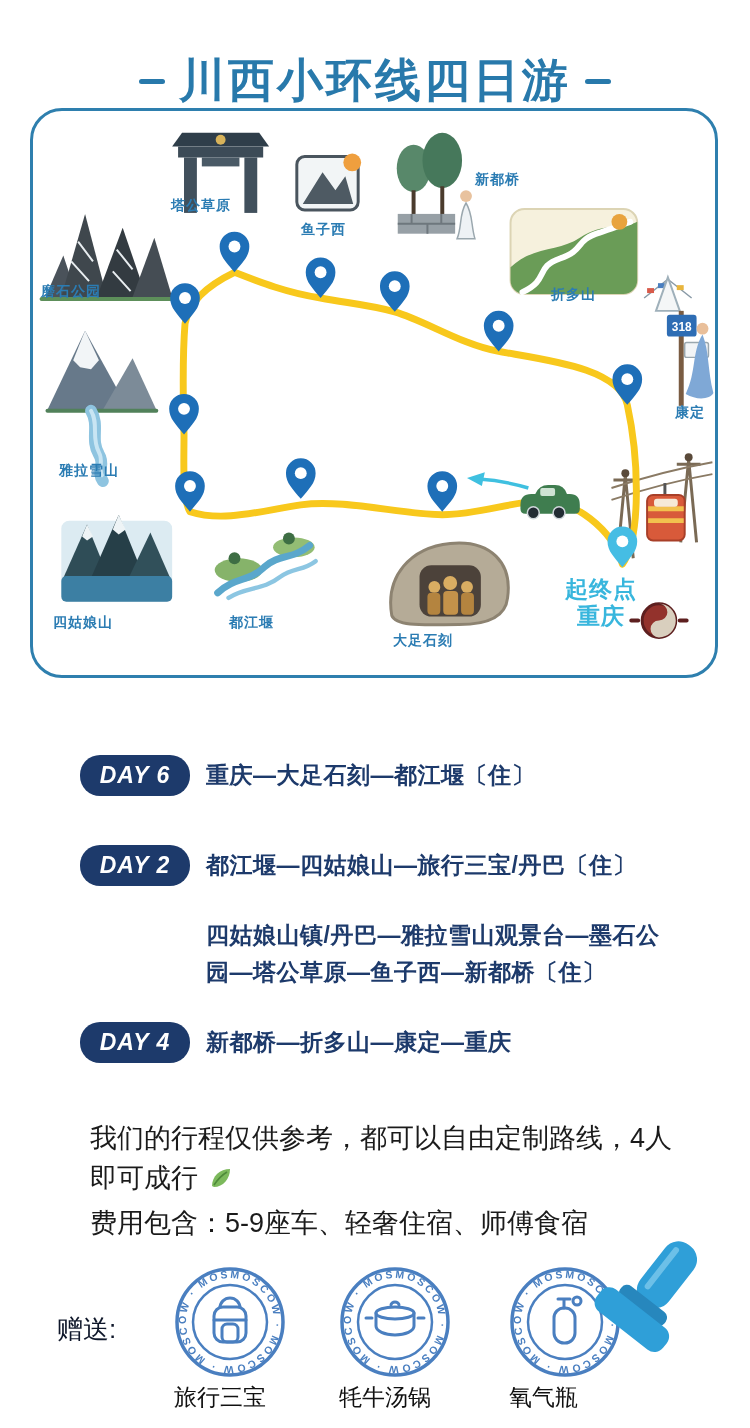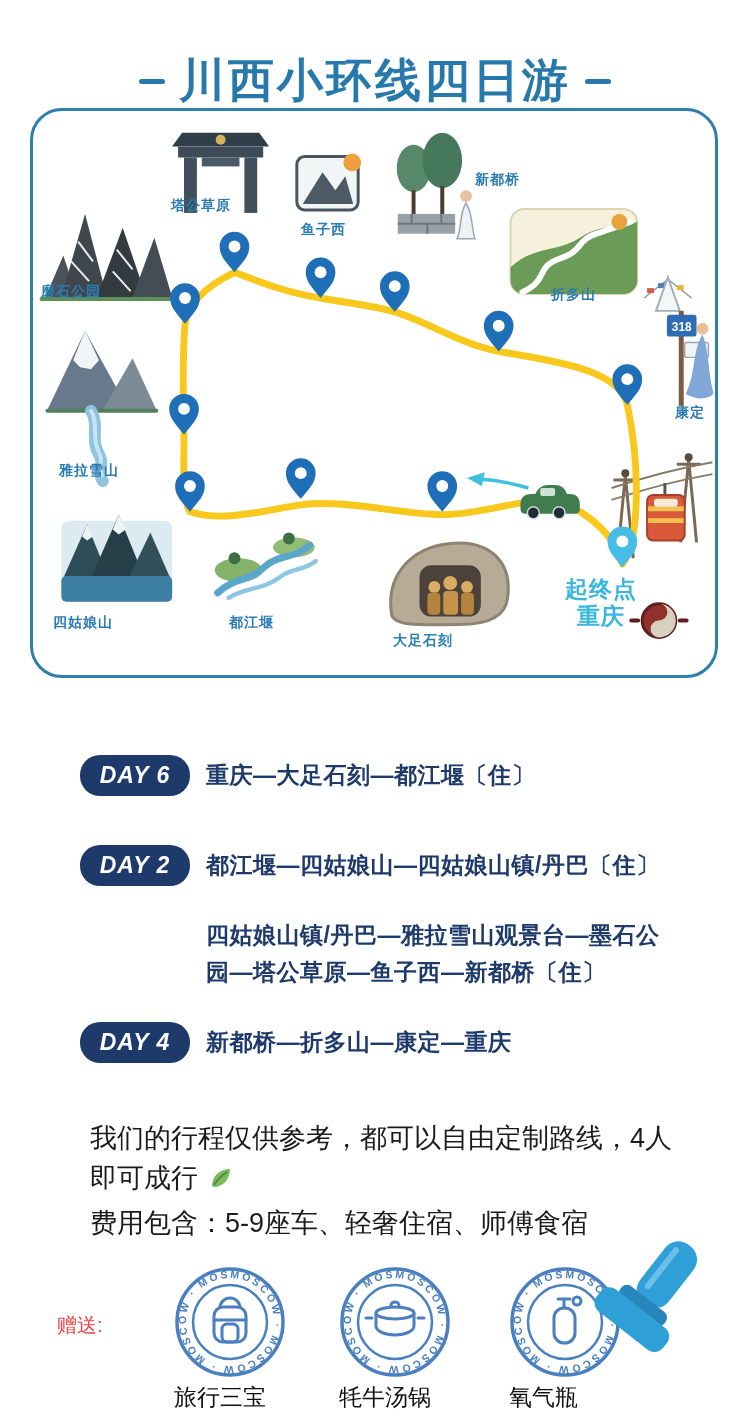--- a/index.html
+++ b/index.html
@@ -26,21 +26,21 @@
             line-height:41px;letter-spacing:.5px;}
   .day-text.two-line{width:470px;line-height:37px;}
 
   
   .notes{position:absolute;left:90px;top:1106px;width:600px;color:#1b1b1b;font-size:27px;line-height:40px;}
   .notes p{margin:0;}
   .notes .fee{margin-top:5px;}
   .leaf{display:inline-block;vertical-align:-4px;margin-left:10px;}
 
   
-  .gift-label{position:absolute;left:57px;top:1300px;font-size:20px;color:#ef4444;}
+  .gift-label{position:absolute;left:57px;top:1300px;font-size:26px;color:#0f172a;}
   .stamp{position:absolute;top:1254px;width:112px;height:112px;}
   .stamp-label{position:absolute;top:1370px;width:112px;text-align:left;font-size:23px;font-weight:normal;color:#111111;}
   .stamp-handle{position:absolute;left:560px;top:1205px;width:190px;height:140px;}
 </style>
 </head>
 <body>
 
 <div class="page">
 
   <div class="title">川西小环线四日游</div>
@@ -211,21 +211,21 @@
     <div class="loc start" style="left:526px;top:465px">
       <div>起终点</div>
       <div>重庆</div>
     </div>
   </div>
 
   <div class="day-badge" style="top:743px">DAY 6</div>
   <div class="day-text" style="top:743px">重庆—大足石刻—都江堰〔住〕</div>
 
   <div class="day-badge" style="top:833px">DAY 2</div>
-  <div class="day-text" style="top:833px">都江堰—四姑娘山—四姑娘山镇/丹巴〔住〕</div>
+  <div class="day-text" style="top:833px">都江堰—四姑娘山—旅行三宝/丹巴〔住〕</div>
 
   <div class="day-text two-line" style="top:905px">四姑娘山镇/丹巴—雅拉雪山观景台—墨石公园—塔公草原—鱼子西—新都桥〔住〕</div>
 
   <div class="day-badge" style="top:1010px">DAY 4</div>
   <div class="day-text" style="top:1010px">新都桥—折多山—康定—重庆</div>
 
   <div class="notes">
     <p><span>我们的行程仅供参考，都可以自由定制路线，4人即可成行</span><svg class="leaf" width="26" height="26" viewBox="0 0 26 26">
           <path d="M4 21 C4 11 12 4 22 4 C22 14 15 22 6 22 Z" fill="#7cb95c"></path>
           <path d="M6 20 C10 14 14 10 19 7" stroke="#4e8a3a" stroke-width="1.6" fill="none"></path>

